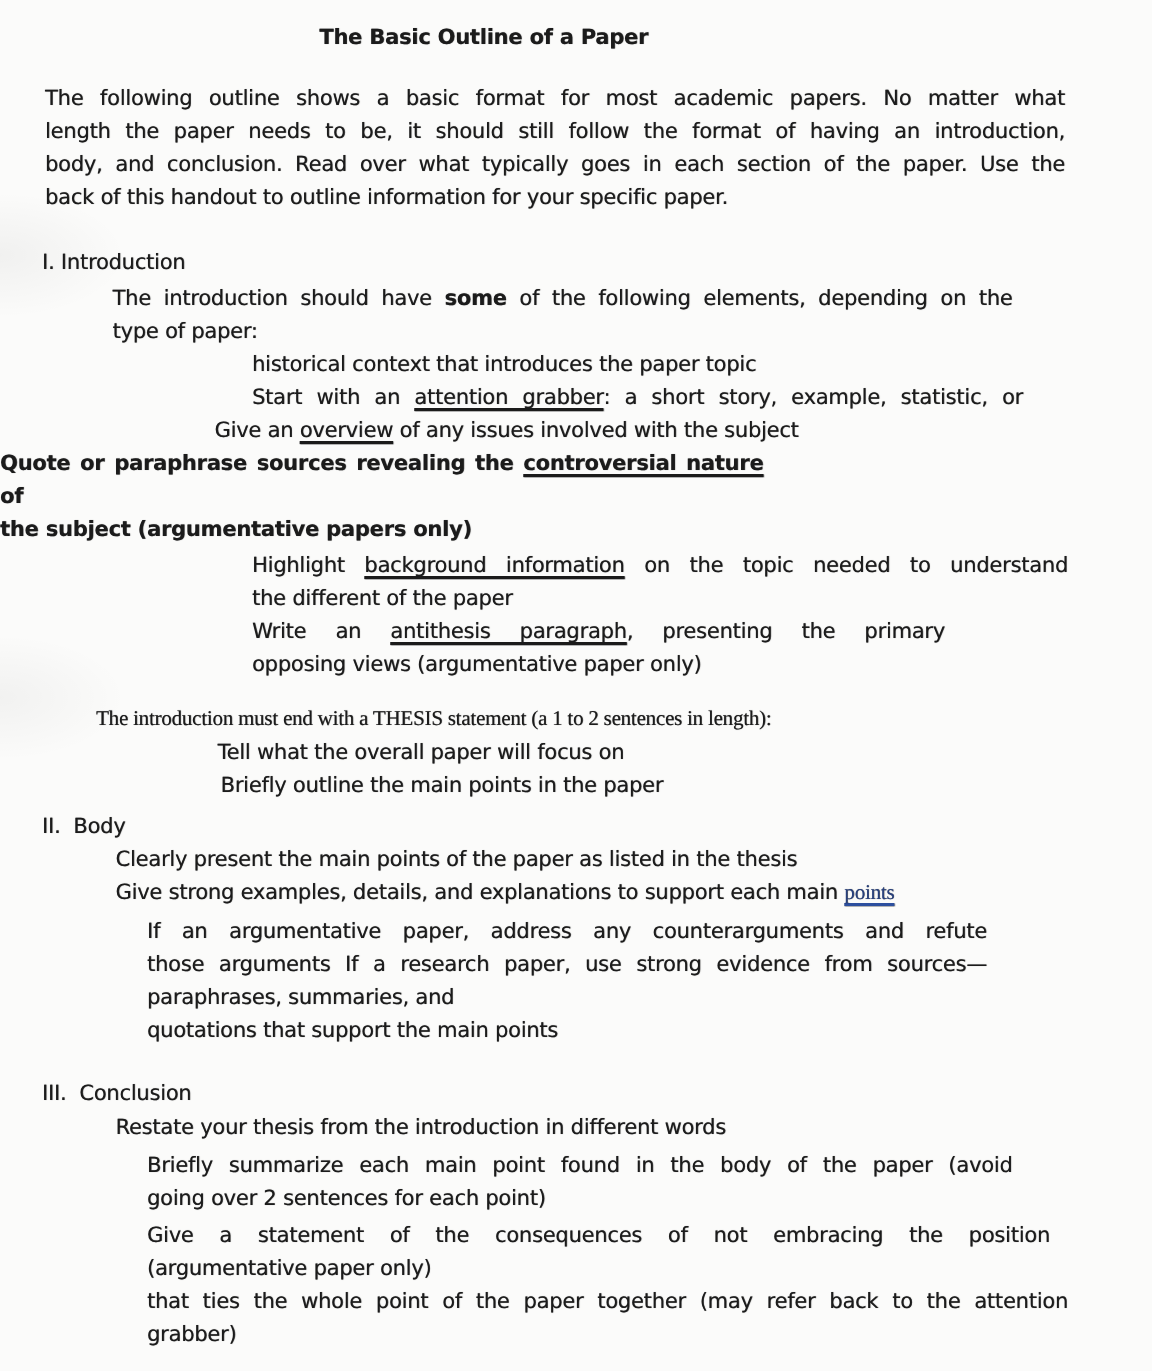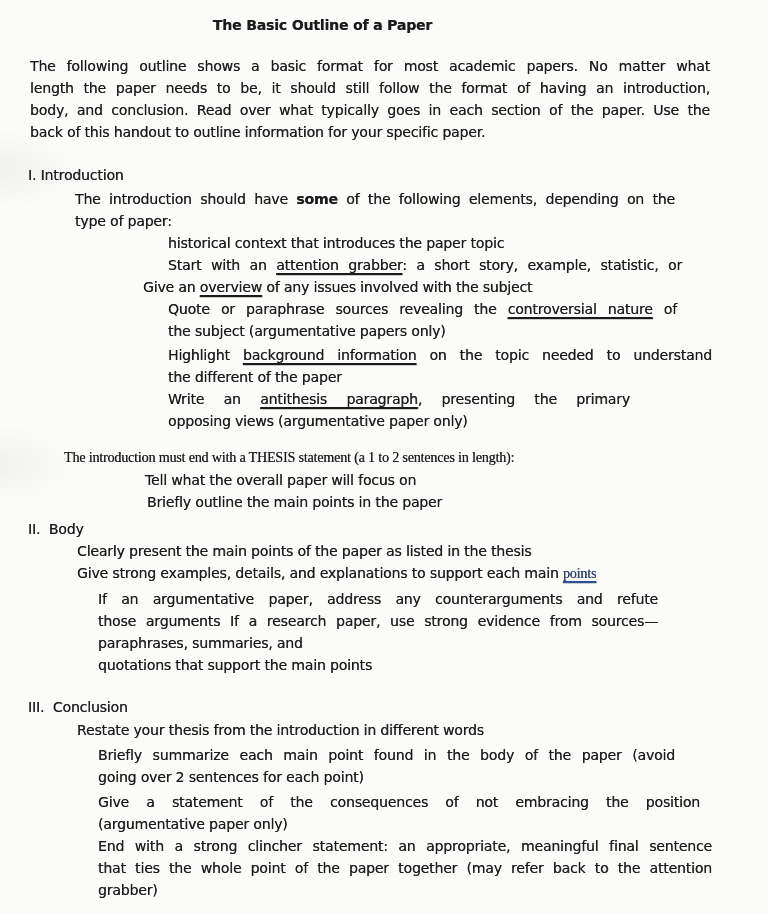--- a/index.html
+++ b/index.html
@@ -60,21 +60,21 @@
       <div class="line just"><span>The introduction should have </span><span class="bold">some</span><span> of the following elements, depending on the</span></div>
       <div class="line"><span>type of paper:</span></div>
     </div>
     <div class="block" style="margin-top: 0px; margin-left: 168px; width: 514px;">
       <div class="line"><span>historical context that introduces the paper topic</span></div>
       <div class="line just"><span>Start with an </span><span class="ul">attention grabber</span><span>: a short story, example, statistic, or</span></div>
     </div>
     <div class="block" style="margin-top: 0px; margin-left: 143px; width: 562px;">
       <div class="line"><span>Give an </span><span class="ul">overview</span><span> of any issues involved with the subject</span></div>
     </div>
-    <div class="block" style="margin-top: 0px; margin-left: 168px; width: 509px;">
+    <div class="block" style="margin-top: 0px; width: 509px; font-weight: bold;">
       <div class="line just"><span>Quote or paraphrase sources revealing the </span><span class="ul">controversial nature</span><span> of</span></div>
       <div class="line"><span>the subject (argumentative papers only)</span></div>
     </div>
     <div class="block" style="margin-top: 2px; margin-left: 168px; width: 544px;">
       <div class="line just"><span>Highlight </span><span class="ul">background information</span><span> on the topic needed to understand</span></div>
       <div class="line"><span>the different of the paper</span></div>
     </div>
     <div class="block" style="margin-top: 0px; margin-left: 168px; width: 462px;">
       <div class="line just"><span>Write an </span><span class="ul">antithesis paragraph</span><span>, presenting the primary</span></div>
       <div class="line"><span>opposing views (argumentative paper only)</span></div>
@@ -113,17 +113,16 @@
     </div>
     <div class="block" style="margin-top: 3px; margin-left: 98px; width: 577px;">
       <div class="line just"><span>Briefly summarize each main point found in the body of the paper (avoid</span></div>
       <div class="line"><span>going over 2 sentences for each point)</span></div>
     </div>
     <div class="block" style="margin-top: 3px; margin-left: 98px; width: 602px;">
       <div class="line just"><span>Give a statement of the consequences of not embracing the position</span></div>
       <div class="line"><span>(argumentative paper only)</span></div>
     </div>
     <div class="block" style="margin-top: 0px; margin-left: 98px; width: 614px;">
-      <div class="line just"><span>End with a strong clincher statement: an appropriate, meaningful final sentence</span></div>
       <div class="line just"><span>that ties the whole point of the paper together (may refer back to the attention</span></div>
       <div class="line"><span>grabber)</span></div>
     </div>
   </div>
 
 </body></html>

